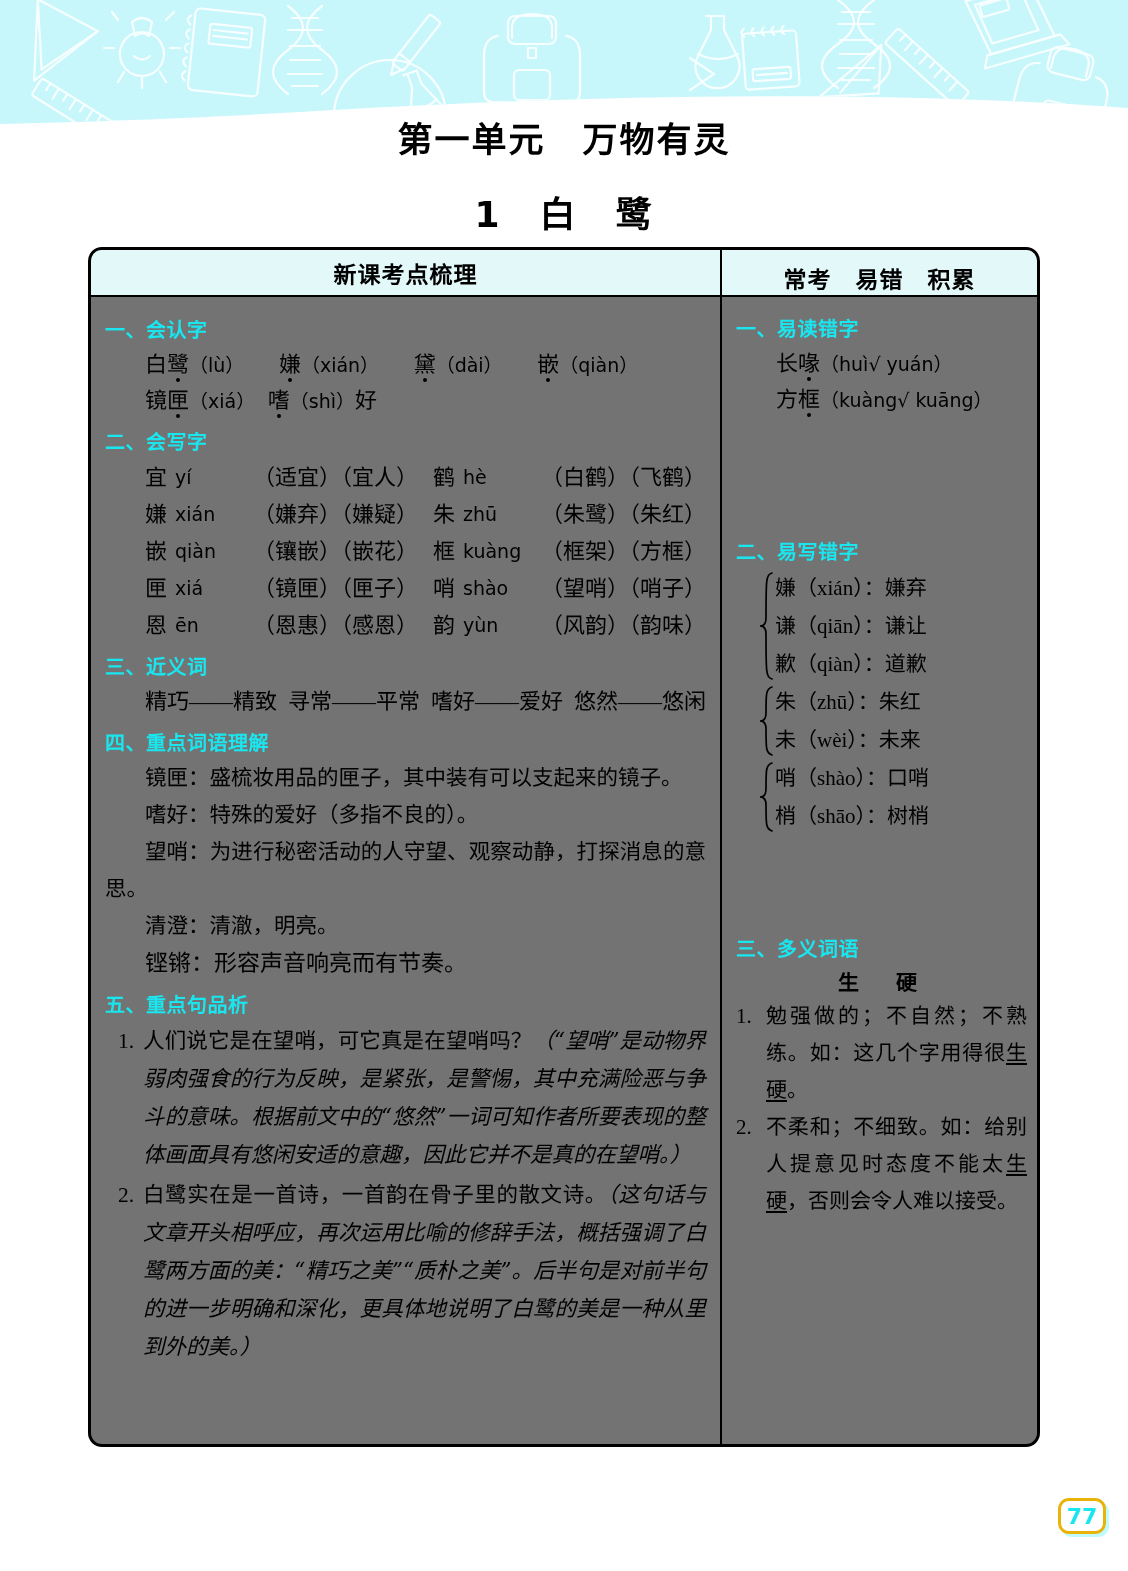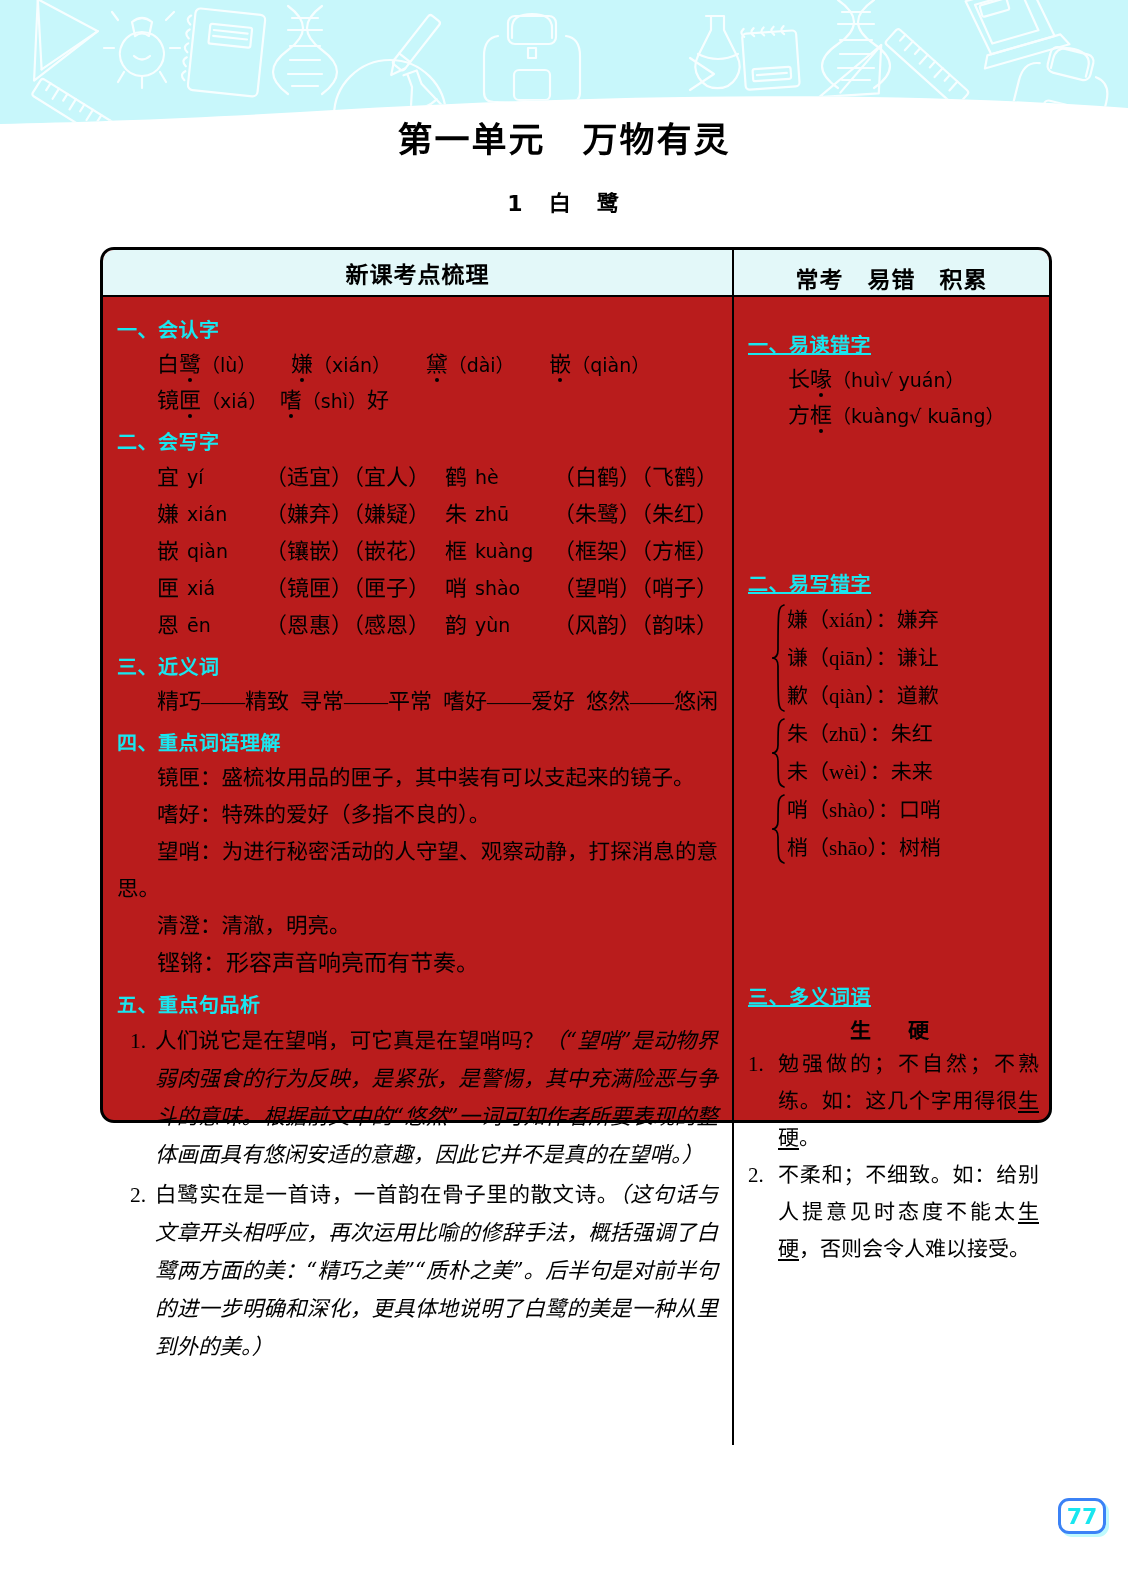--- a/index.html
+++ b/index.html
@@ -34,33 +34,33 @@
     font-size: 35px;
     letter-spacing: 2px;
     color: #000;
   }
   .lesson-title {
     position: absolute;
     top: 185px; left: 0; width: 1128px;
     text-align: center;
     font-family: "DejaVu Sans", "Liberation Sans", sans-serif;
     font-weight: bold;
-    font-size: 22px;
+    font-size: 36px;
     letter-spacing: 2px;
     color: #000;
   }
 
   
   #main-table {
     position: absolute;
-    left: 100px; top: 247px;
-    width: 952px; height: 876px;
+    left: 88px; top: 247px;
+    width: 952px; height: 1200px;
     border: 3px solid #000;
     border-radius: 14px;
-    background: #b91c1c;
+    background: #737373;
   }
   #table-head {
     display: flex;
     height: 47px;
     background: #e3f8f9;
     border-bottom: 2px solid #000;
     border-radius: 11px 11px 0 0;
   }
   #table-head .cell-l {
     width: 631px;
@@ -96,21 +96,21 @@
 
   
   .sec-head {
     font-family: "DejaVu Sans", "Liberation Sans", sans-serif;
     font-weight: bold;
     font-size: 20px;
     color: #19e6ef;
     letter-spacing: 0.5px;
     margin: 7px 0 4px 0;
   }
-  #col-right .sec-head { margin: 22px 0 4px 0; text-decoration: underline; }
+  #col-right .sec-head { margin: 6px 0 4px 0; }
 
   
   .line {
     font-size: 22px;
     line-height: 36px;
     white-space: pre;
   }
   .indent { padding-left: 40px; }
 
   .py { font-family: "DejaVu Sans", "Liberation Sans", sans-serif; font-size: 19px; }
@@ -183,21 +183,21 @@
   .dy-item { display: flex; font-size: 21px; line-height: 37px; }
   .dy-item .num { width: 30px; flex-shrink: 0; font-family: "Liberation Serif", serif; }
   .dy-item .txt { flex: 1; text-align: justify; }
   .ul { text-decoration: underline; text-underline-offset: 3px; }
 
   
   #page-badge {
     position: absolute;
     right: 22px; bottom: 37px;
     width: 48px; height: 36px;
-    border: 3px solid #3b82f6;
+    border: 3px solid #eab308;
     border-radius: 11px;
     background: #fff;
     display: flex; align-items: center; justify-content: center;
     font-family: "DejaVu Sans", "Liberation Sans", sans-serif;
     font-weight: bold;
     font-size: 22px;
     color: #19e6ef;
     box-shadow: 3px 3px 0 #bffafd;
   }
 </style>

